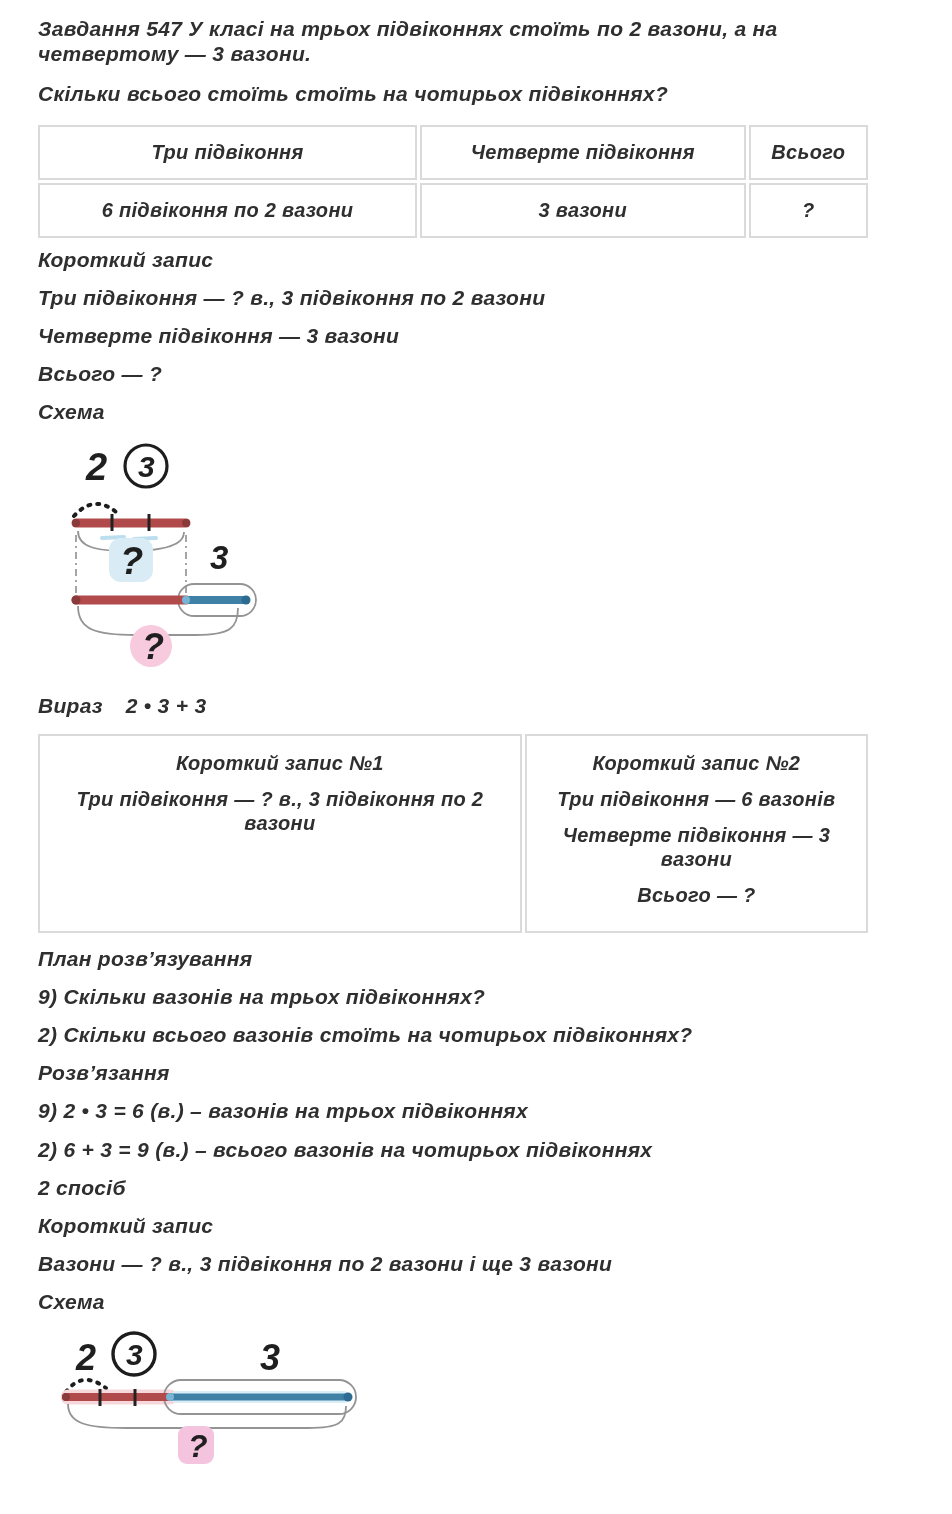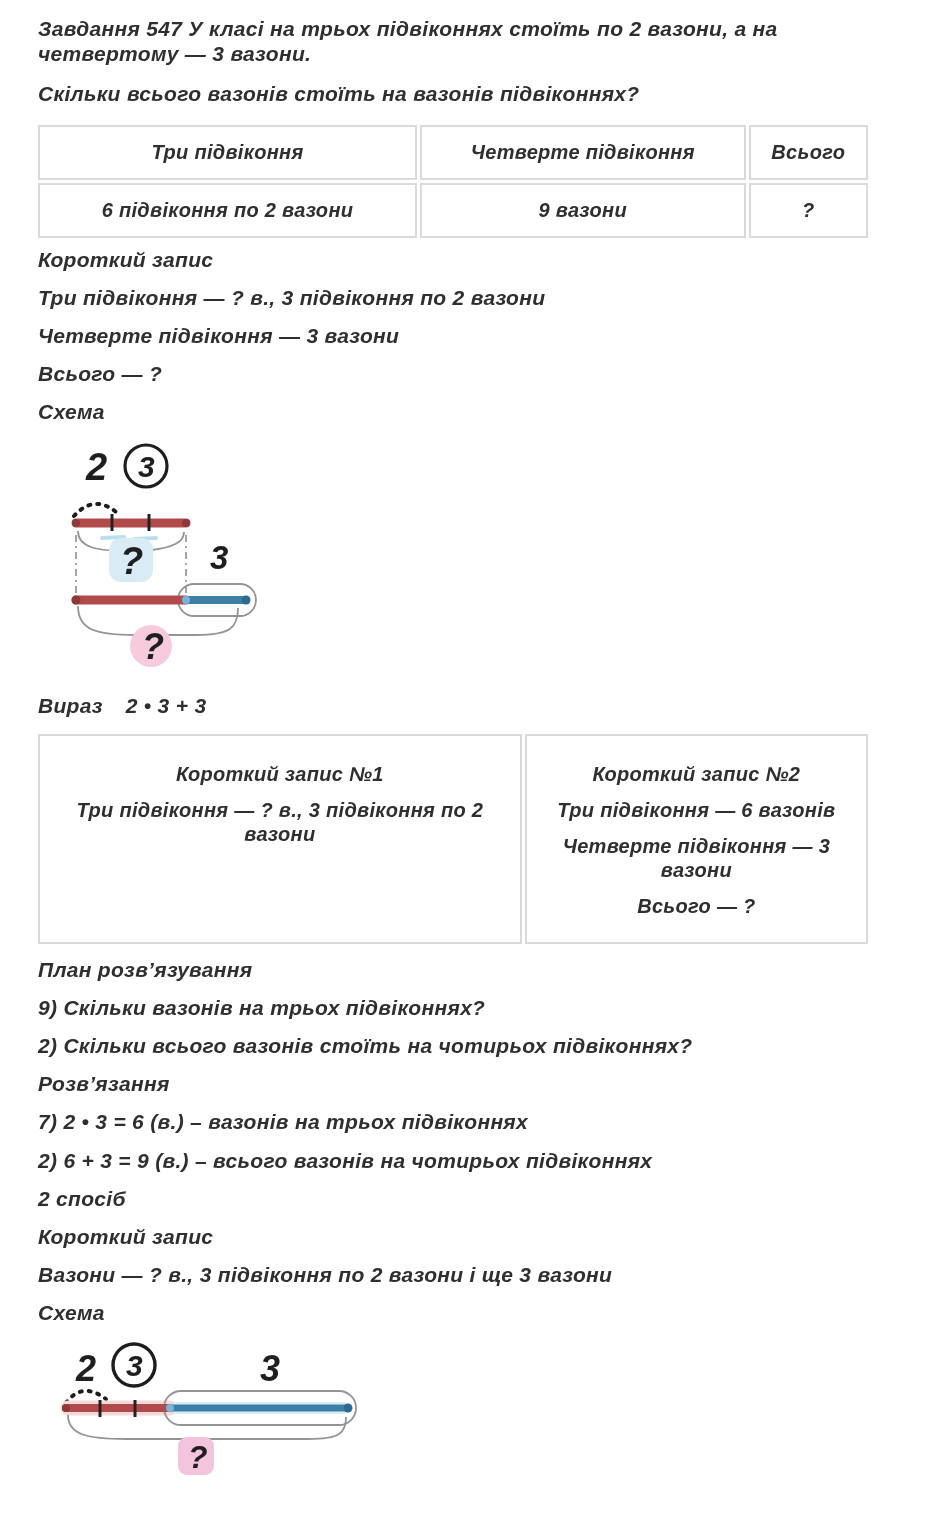--- a/index.html
+++ b/index.html
@@ -12,45 +12,45 @@
     color: #2f2f2f; letter-spacing: .3px;
   }
   .line { font-size: 21px; line-height: 1.2; margin-bottom: 13px; }
   .title { font-weight: 700; margin-bottom: 15px; }
   table { border-collapse: separate; border-spacing: 3px; width: 836px; }
   td { border: 2px solid #dadada; font-size: 20px; text-align: center; }
   .t1 { margin: 10px 0 6px -3px; }
   .t1 td { padding: 14px 12px; }
   .t1 .c1 { width: 46%; } .t1 .c2 { width: 39.5%; } .t1 .c3 { width: 14.5%; }
   .t2 { margin: 8px 0 10px -3px; }
-  .t2 td { vertical-align: top; padding: 26px 20px 12px; }
+  .t2 td { vertical-align: top; padding: 15px 20px 12px; }
   .t2 .left { width: 58.5%; } .t2 .right { width: 41.5%; }
   .t2 p { font-size: 20px; line-height: 1.2; margin-bottom: 12px; }
   .expr { margin-top: 20px; display: flex; gap: 23px; }
   .diagram1 { margin: 8px 0 2px 26px; display: block; }
   .diagram2 { margin: 6px 0 6px 22px; display: block; }
   .gap-top { }
   svg text { font-family: "Liberation Sans", sans-serif; font-style: italic; font-weight: 700; fill: #1f1f1f; }
 </style>
 </head>
 <body>
 
 <p class="line title">Завдання 547 У класі на трьох підвіконнях стоїть по 2 вазони, а на четвертому — 3 вазони.</p>
-<p class="line title">Скільки всього вазонів стоїть на вазонів підвіконнях?</p>
+<p class="line title">Скільки всього стоїть стоїть на чотирьох підвіконнях?</p>
 
 <table class="t1">
   <tbody>
       <tr>
     <td class="c1">Три підвіконня</td>
     <td class="c2">Четверте підвіконня</td>
     <td class="c3">Всього</td>
   </tr>
   <tr>
     <td>6 підвіконня по 2 вазони</td>
-    <td>9 вазони</td>
+    <td>3 вазони</td>
     <td>?</td>
   </tr>
 </tbody>
   </table>
 
 <p class="line">Короткий запис</p>
 <p class="line">Три підвіконня — ? в., 3 підвіконня по 2 вазони</p>
 <p class="line">Четверте підвіконня — 3 вазони</p>
 <p class="line">Всього — ?</p>
 <p class="line">Схема</p>
@@ -114,21 +114,21 @@
     </td>
   </tr>
 </tbody>
   </table>
 
 <p class="line">План розв’язування</p>
 <p class="line">9) Скільки вазонів на трьох підвіконнях?</p>
 <p class="line">2) Скільки всього вазонів стоїть на чотирьох підвіконнях?</p>
 
 <p class="line">Розв’язання</p>
-<p class="line">7) 2 • 3 = 6 (в.) – вазонів на трьох підвіконнях</p>
+<p class="line">9) 2 • 3 = 6 (в.) – вазонів на трьох підвіконнях</p>
 <p class="line">2) 6 + 3 = 9 (в.) – всього вазонів на чотирьох підвіконнях</p>
 
 <p class="line gap-top">2 спосіб</p>
 <p class="line">Короткий запис</p>
 <p class="line">Вазони — ? в., 3 підвіконня по 2 вазони і ще 3 вазони</p>
 <p class="line">Схема</p>
 
 <svg class="diagram2" width="330" height="140" viewBox="0 0 330 140">
   <text x="16" y="42" font-size="36">2</text>
   <circle cx="74" cy="26" r="21" fill="none" stroke="#1d1d1d" stroke-width="3.4"></circle>

